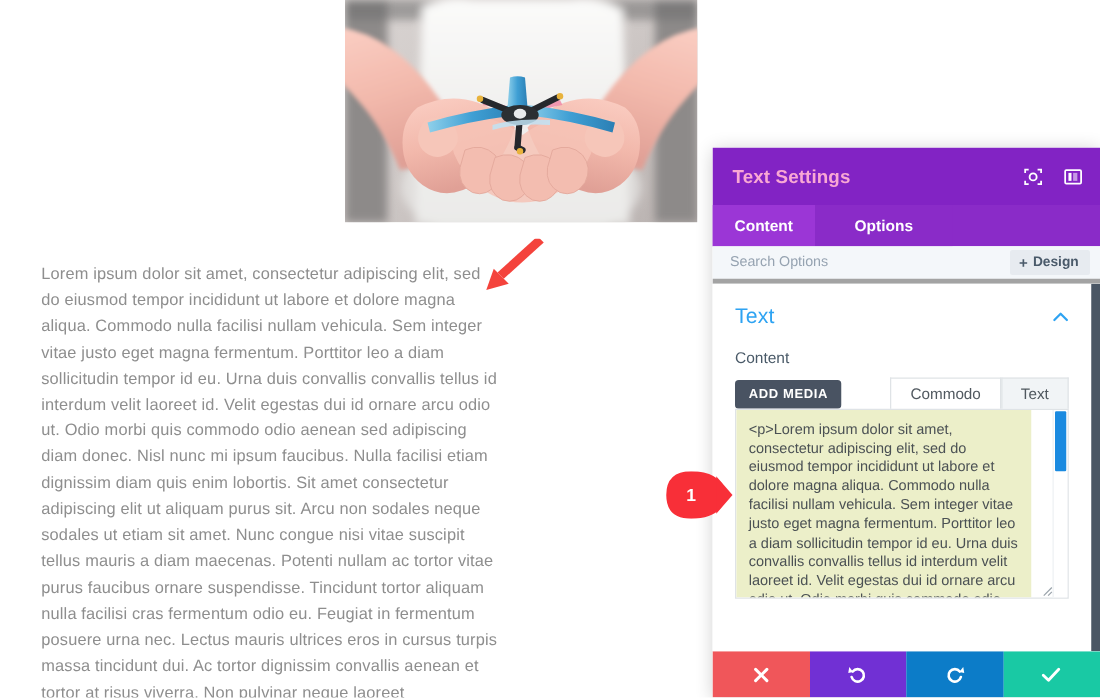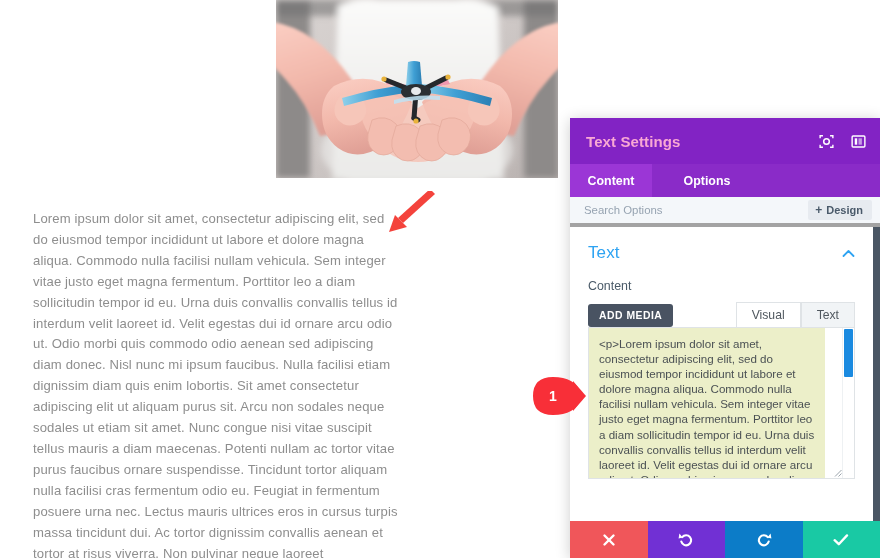--- a/index.html
+++ b/index.html
@@ -495,21 +495,21 @@
           <svg class="section-chevron" viewBox="0 0 13 9">
             <path d="M1.5 7 L6.5 2 L11.5 7" fill="none" stroke="#2ea3f2" stroke-width="1.8" stroke-linecap="round" stroke-linejoin="round"></path>
           </svg>
         </div>
 
         <div class="field-label">Content</div>
 
         <div class="editor-toolbar">
           <button class="add-media-btn">ADD MEDIA</button>
           <div class="editor-modetabs">
-            <div class="mode-tab">Visual</div>
+            <div class="mode-tab">Commodo</div>
             <div class="mode-tab active">Text</div>
           </div>
         </div>
 
         <div class="editor-shell">
           <textarea class="editor-textarea" style="">&lt;p&gt;Lorem ipsum dolor sit amet, consectetur adipiscing elit, sed do eiusmod tempor incididunt ut labore et dolore magna aliqua. Commodo nulla facilisi nullam vehicula. Sem integer vitae justo eget magna fermentum. Porttitor leo a diam sollicitudin tempor id eu. Urna duis convallis convallis tellus id interdum velit laoreet id. Velit egestas dui id ornare arcu odio ut. Odio morbi quis commodo odio aenean sed adipiscing diam</textarea>
           <div class="editor-scrollbar">
             <div class="editor-scroll-thumb"></div>
           </div>
           <svg class="editor-resize" viewBox="0 0 9 9">

